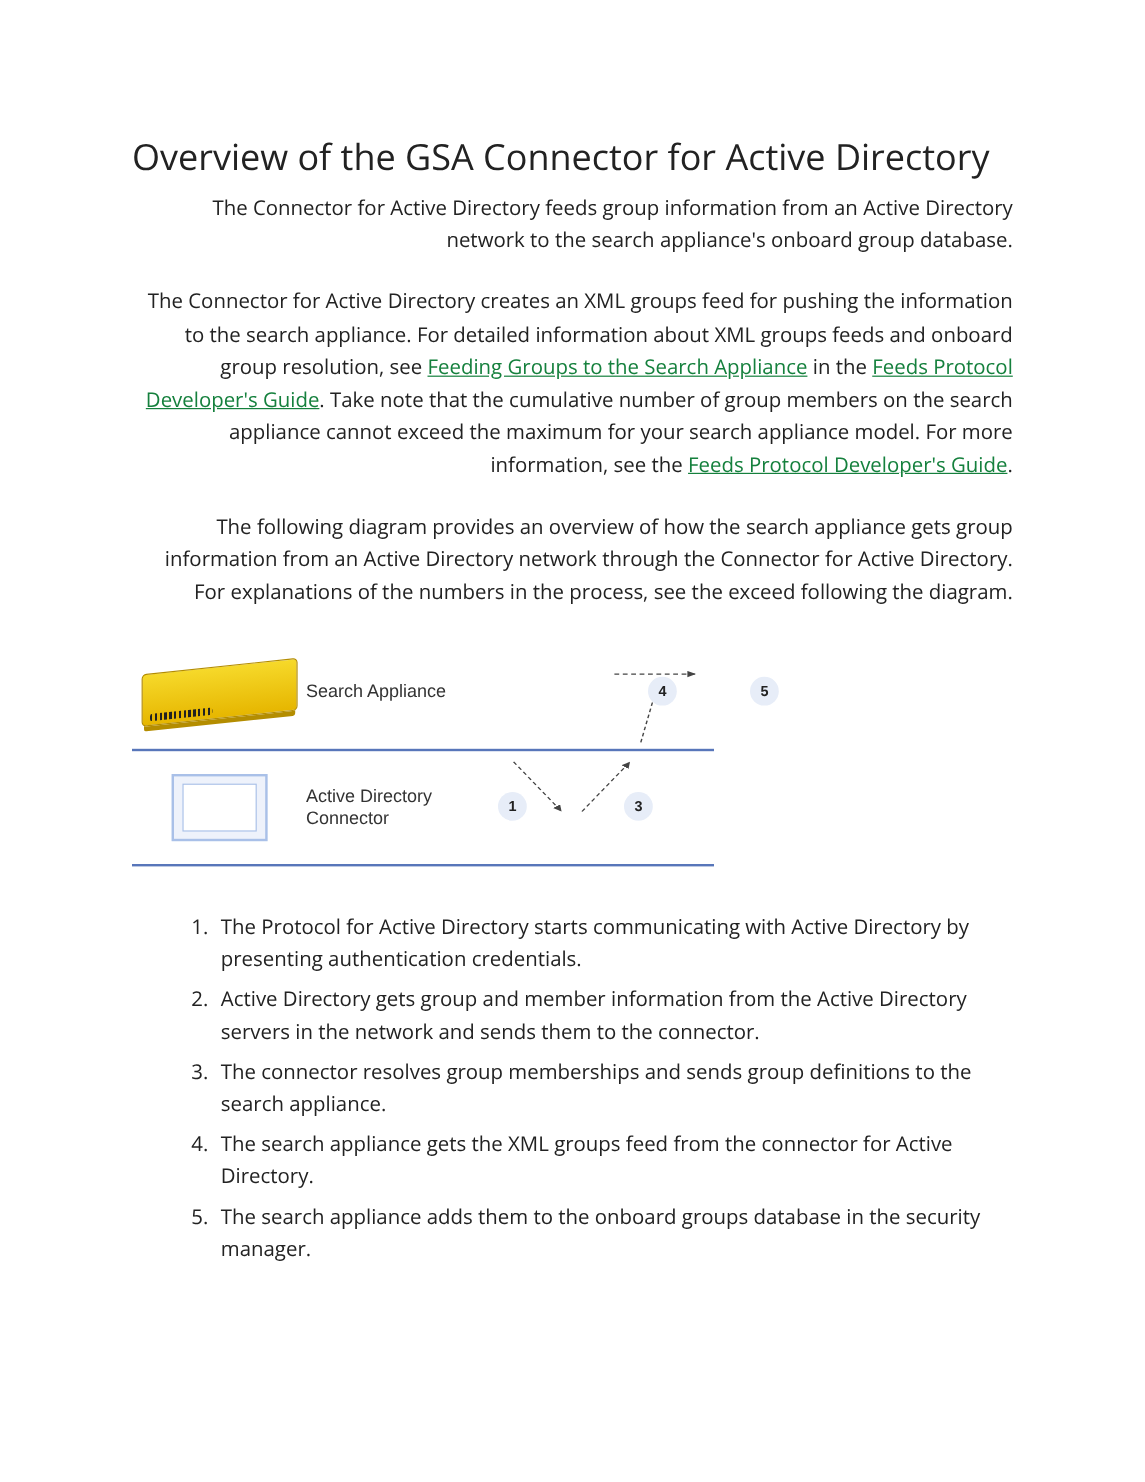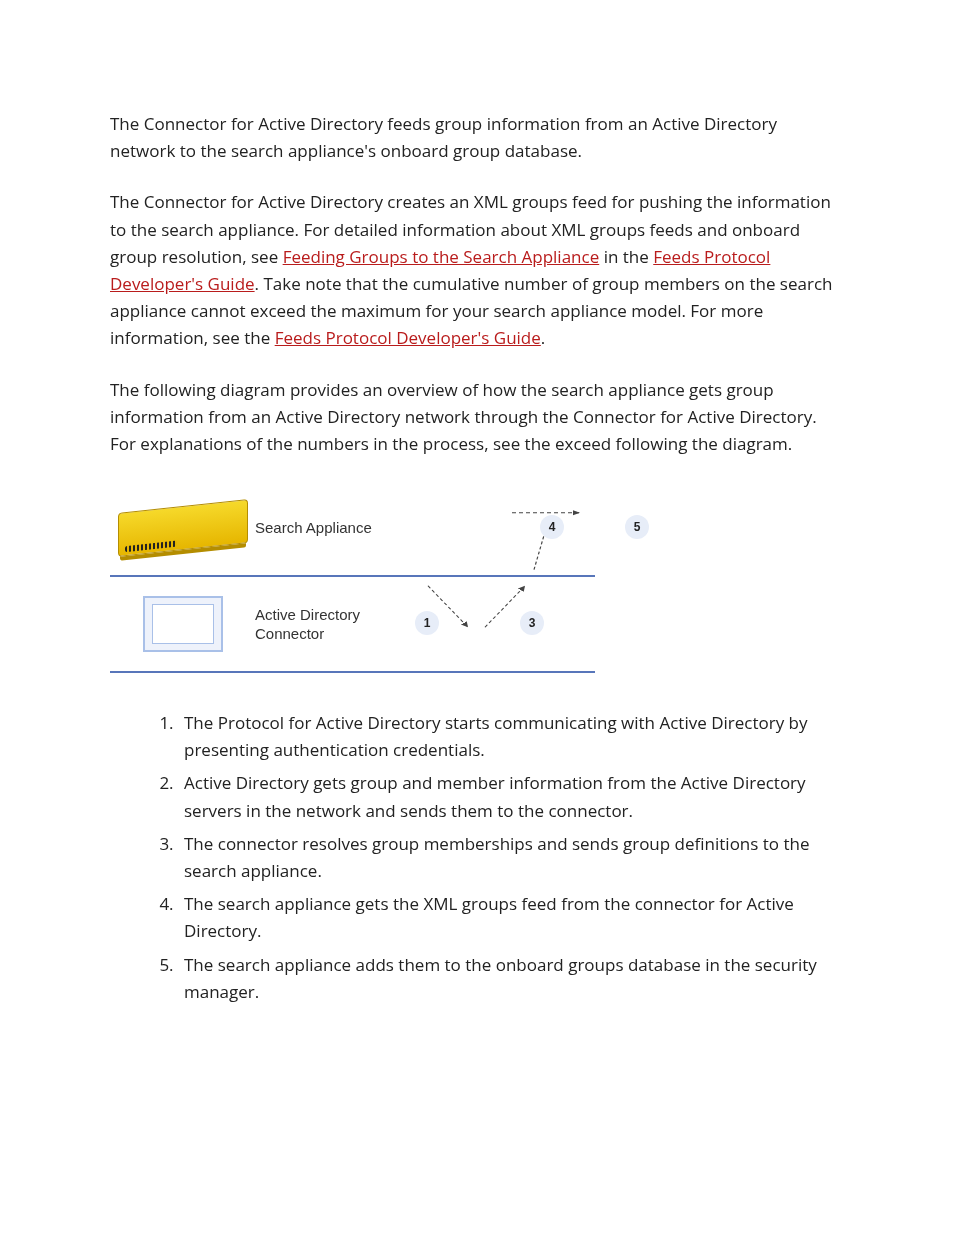--- a/index.html
+++ b/index.html
@@ -19,23 +19,24 @@
     font-size: 30px;
     font-weight: 400;
     margin: 0 0 8px 0;
     color: #222;
   }
   p {
     font-size: 17px;
     line-height: 1.6;
     margin: 0 0 24px 0;
     color: #222;
+    text-align: right;
   }
   a {
-    color: #b91c1c;
+    color: #15803d;
     text-decoration: underline;
   }
   .diagram {
     width: 485px;
     margin: 18px 0 36px 0;
     position: relative;
   }
   .row {
     display: flex;
     align-items: center;
@@ -101,20 +102,21 @@
     font-size: 17px;
     line-height: 1.6;
   }
   ol li { margin-bottom: 6px; padding-left: 6px; }
 </style>
 </head>
 <body>
 
 <div class="page">
 
+  <h1>Overview of the GSA Connector for Active Directory</h1>
 
   <p>The Connector for Active Directory feeds group information from an Active Directory network to the search appliance's onboard group database.</p>
 
   <p>
     <span>The Connector for Active Directory creates an XML groups feed for pushing the information to the search appliance. For detailed information about XML groups feeds and onboard group resolution, see </span><a href="#">Feeding Groups to the Search Appliance</a><span> in the </span><a href="#">Feeds Protocol Developer's Guide</a><span>. Take note that the cumulative number of group members on the search appliance cannot exceed the maximum for your search appliance model. For more information, see the </span><a href="#">Feeds Protocol Developer's Guide</a><span>.</span>
   </p>
 
   <p>The following diagram provides an overview of how the search appliance gets group information from an Active Directory network through the Connector for Active Directory. For explanations of the numbers in the process, see the exceed following the diagram.</p>
 
   <div class="diagram">

